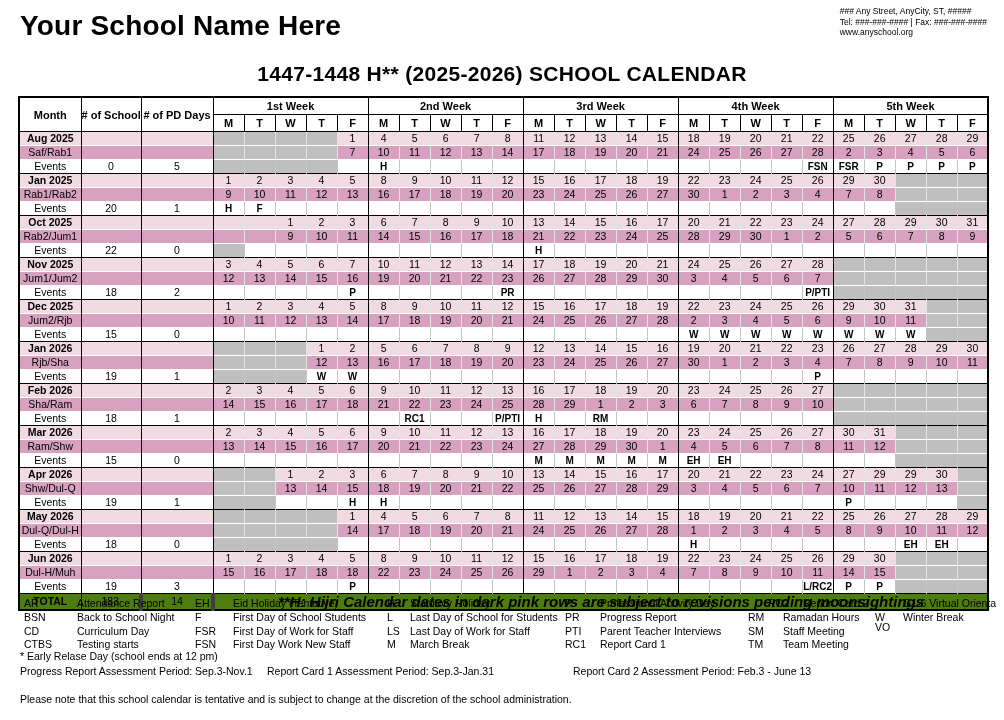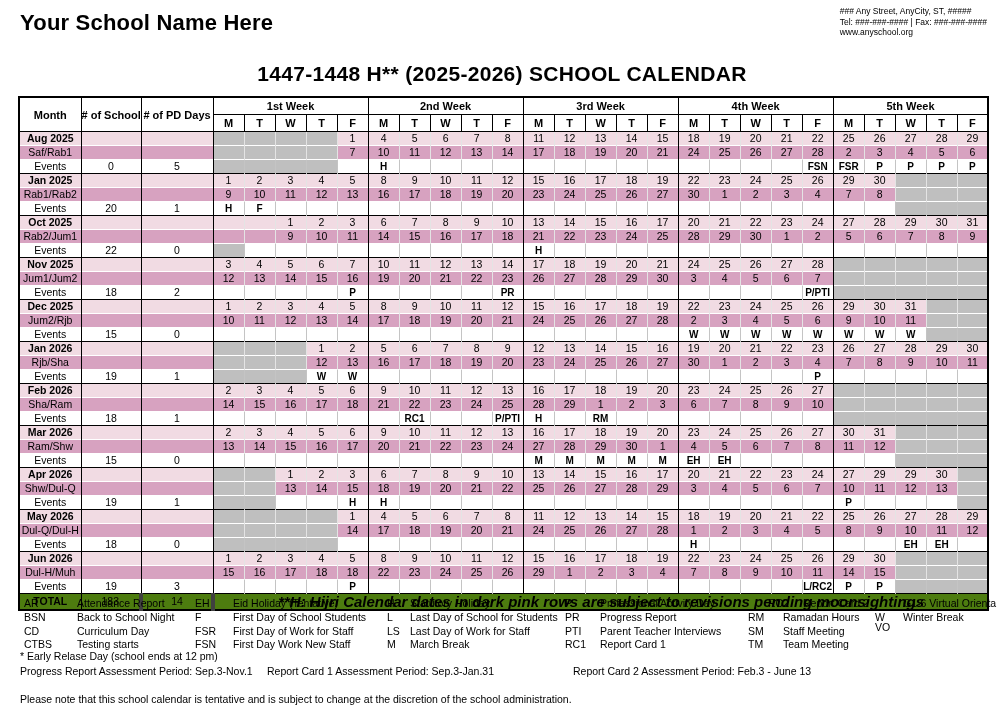--- a/index.html
+++ b/index.html
@@ -1,21 +1,21 @@
 <!DOCTYPE html>
 <html><head>
 <meta charset="utf-8">
 <style>
   html,body { margin:0; padding:0; }
   body {
     width:1004px; height:720px; overflow:hidden; position:relative;
     background:#ffffff; color:#000;
     font-family:"Liberation Sans", sans-serif;
   }
-  .school-name { position:absolute; left:20px; top:10px; font-size:22px; font-weight:bold; letter-spacing:0.2px; }
+  .school-name { position:absolute; left:20px; top:10px; font-size:28px; font-weight:bold; letter-spacing:0.2px; }
   .hdr-right { position:absolute; right:17px; top:6px; text-align:left; font-size:8.5px; line-height:10.5px; }
   .cal-title { position:absolute; left:0; top:62px; width:1004px; text-align:center; font-size:21px; font-weight:bold; letter-spacing:0.3px; }
 
   table.cal { position:absolute; left:18px; top:96px; width:969px; border-collapse:collapse; table-layout:fixed; border:2px solid #000; }
   table.cal th, table.cal td { padding:0; overflow:hidden; white-space:nowrap; font-size:10.5px; }
   table.cal thead th { border:1px solid #000; background:#fff; font-weight:bold; height:16px; line-height:12px; font-size:11px; }
   th.c-school, th.c-pd { white-space:normal; padding:0 8px; }
   .c-month { border-right:1px solid #000; }
   .c-school { border-right:1px solid #000; }
   .c-pd { border-right:1px solid #000; }

